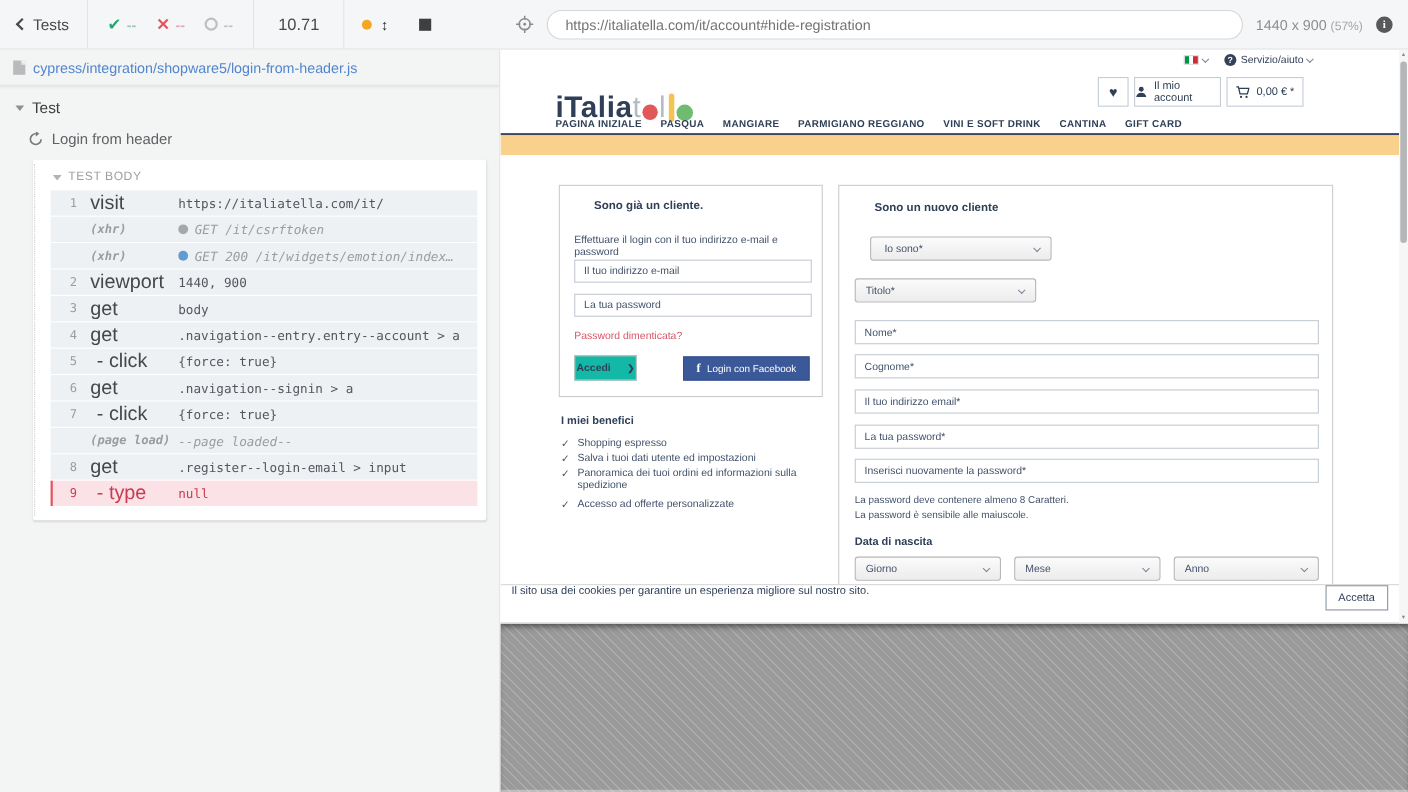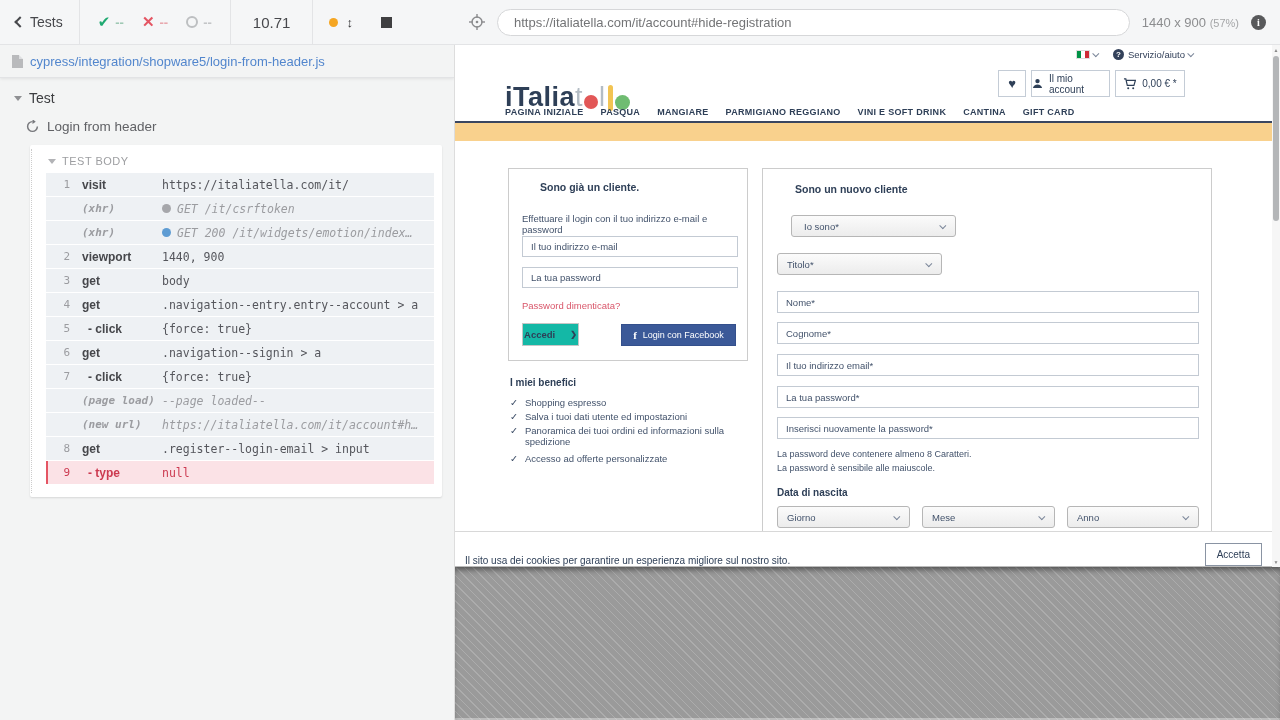--- a/index.html
+++ b/index.html
@@ -53,21 +53,21 @@
   .attempt-card { margin:4px 12px 0 30px; background:#fff; box-shadow:0 1px 2px rgba(0,0,0,.12);
                   padding:6px 8px 12px 8px; border-radius:2px; position:relative; }
   .attempt-card::before { content:""; position:absolute; left:1px; top:4px; bottom:4px; border-left:1px dotted #ccc; }
   .testbody-label { display:flex; align-items:center; gap:6px; color:#9d9ea1; font-size:11px;
                     letter-spacing:.5px; padding:4px 0 6px 10px; cursor:pointer; }
   .testbody-label .caret { border-top-color:#b2b3b6; }
   .cmd-list { margin-left:8px; }
   .cmd-row { display:flex; align-items:center; height:23px; background:#eef1f4; margin-bottom:1px;
              border-left:2px solid transparent; cursor:pointer; }
   .cmd-num { width:22px; text-align:right; color:#9b9ca0; font-size:11px; font-family:"DejaVu Sans Mono",monospace; flex:none; }
-  .cmd-method { width:92px; padding-left:12px; font-size:12px; font-weight:bold; color:#46474b; flex:none; white-space:nowrap; }
+  .cmd-method { width:92px; padding-left:12px; font-size:18px; font-weight:normal; color:#46474b; flex:none; white-space:nowrap; }
   .cmd-method.sub { padding-left:18px; }
   .cmd-msg { flex:1; font-family:"DejaVu Sans Mono",monospace; font-size:11.5px; color:#55565c;
              white-space:nowrap; overflow:hidden; display:flex; align-items:center; gap:6px; }
   .cmd-row.ev .cmd-method { font-weight:bold; font-style:italic; color:#9b9ca0; font-family:"DejaVu Sans Mono",monospace; font-size:11px; }
   .cmd-row.ev .cmd-msg { font-style:italic; color:#9b9ca0; }
   .dot { width:9px; height:9px; border-radius:50%; display:inline-block; flex:none; }
   .dot.gray { background:#a6a7ab; } .dot.blue { background:#5e9cd3; }
   .cmd-row.failed { background:#fbe2e6; border-left:2px solid #e45563; }
   .cmd-row.failed .cmd-num, .cmd-row.failed .cmd-method, .cmd-row.failed .cmd-msg { color:#cc3a50; }
 
@@ -129,21 +129,21 @@
 
   .benefits-title { position:absolute; left:55px; top:332px; font-size:10px; font-weight:bold; color:#2e3f57; }
   .benefit { position:absolute; left:55px; width:245px; font-size:9.5px; color:#42526b; display:flex; gap:7px; }
   .benefit .chk { color:#42526b; flex:none; }
 
   .pw-hint { position:absolute; left:14px; font-size:9px; color:#42526b; }
   .dob-label { position:absolute; left:14px; top:318px; font-size:10px; font-weight:bold; color:#2e3f57; }
 
   
   .cookie { position:absolute; top:486px; left:0; width:817px; height:36px; background:#fff; border-top:1px solid #d8d8d8;
-            border-bottom:1px solid #bbb; display:flex; align-items:flex-end; justify-content:space-between; padding:0 10px; z-index:5; }
+            border-bottom:1px solid #bbb; display:flex; align-items:flex-start; justify-content:space-between; padding:0 10px; z-index:5; }
   .cookie-text { font-size:10px; color:#2e3f57; }
   .btn-accept { border:1px solid #8a94a3; background:#fff; color:#2e3f57; font-size:10px; padding:5px 11px; cursor:pointer; }
 
   .mag svg, .person svg, .cart svg { display:block; }
 </style>
 </head>
 <body>
 
 <header class="topbar">
   <div class="tb-left">
@@ -288,27 +288,20 @@
             <span>{force: true}</span>
           </span>
       </div>
       <div class="cmd-row ev">
         <span class="cmd-num"></span>
         <span class="cmd-method">(page load)</span>
         <span class="cmd-msg">
             <span>--page loaded--</span>
           </span>
       </div>
-      <div class="cmd-row ev">
-        <span class="cmd-num"></span>
-        <span class="cmd-method">(new url)</span>
-        <span class="cmd-msg">
-            <span>https://italiatella.com/it/account#h…</span>
-          </span>
-      </div>
       <div class="cmd-row">
         <span class="cmd-num">8</span>
         <span class="cmd-method">get</span>
         <span class="cmd-msg">
             <span>.register--login-email &gt; input</span>
           </span>
       </div>
       <div class="cmd-row failed">
         <span class="cmd-num">9</span>
         <span class="cmd-method sub">- type</span>

